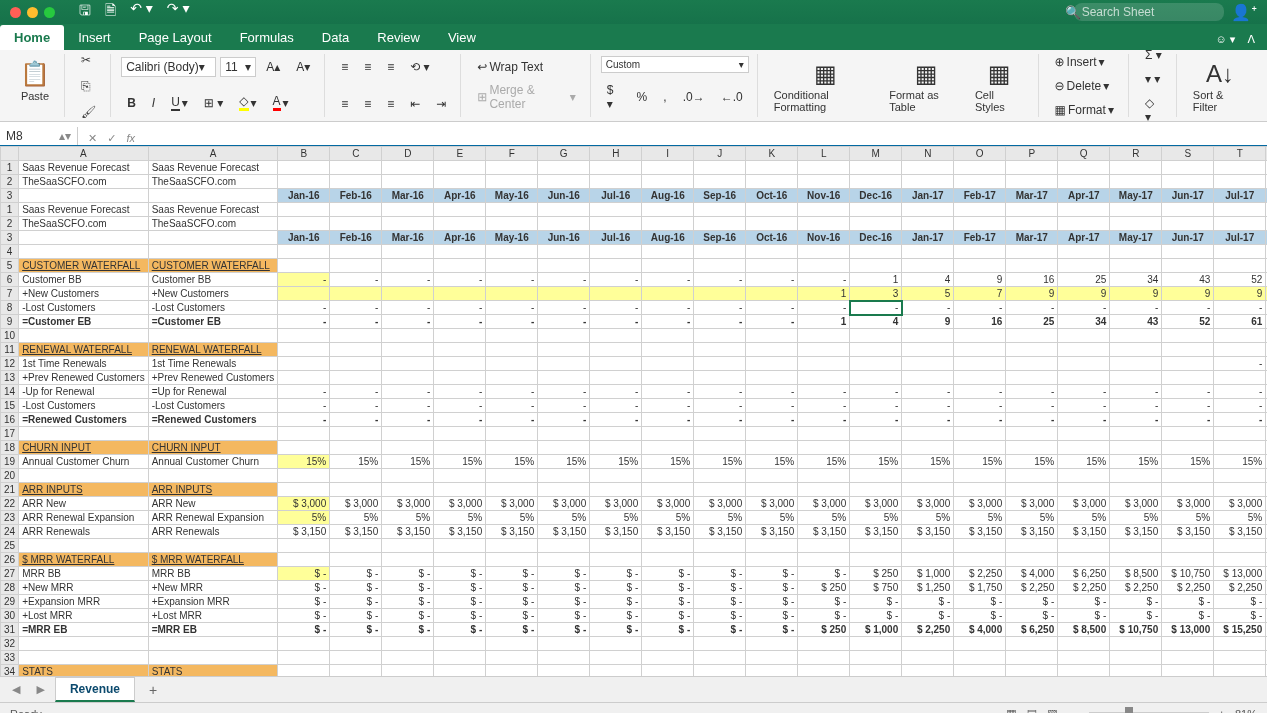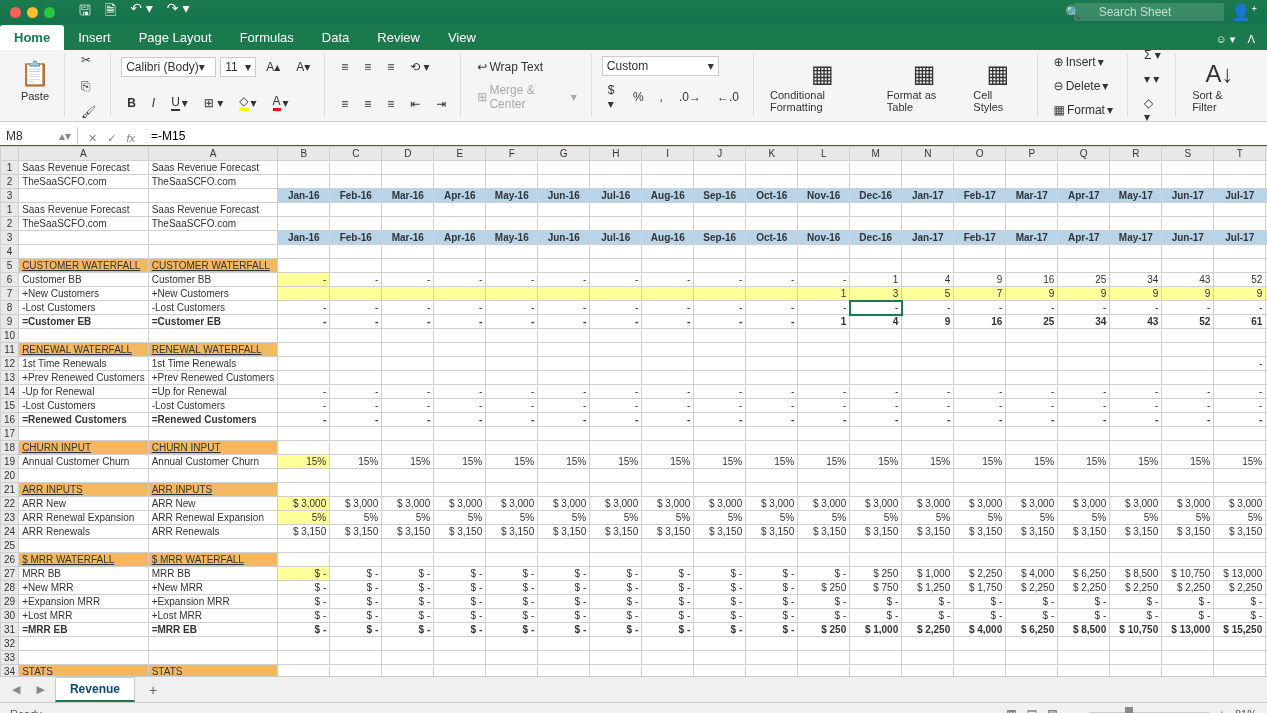--- a/index.html
+++ b/index.html
@@ -4,34 +4,34 @@
 <style>
 *{box-sizing:border-box;margin:0;padding:0;font-family:"Helvetica Neue",Arial,sans-serif}
 body{overflow:hidden;background:#fff;font-size:11px;color:#333}
 .title-bar{height:24px;background:linear-gradient(#1a7a4e,#16724a);display:flex;align-items:center;color:#fff;font-size:13px;position:relative}
 .traffic{display:flex;gap:6px;padding:0 10px}
 .traffic span{width:11px;height:11px;border-radius:50%;display:block}
 .tl-red{background:#ff5f56}.tl-yel{background:#ffbd2e}.tl-grn{background:#27c93f}
 .title-icons{display:flex;gap:14px;padding:0 14px;font-size:14px}
 .doc-title{position:absolute;left:50%;transform:translateX(-50%);font-size:13px}
 .search-area{margin-left:auto;display:flex;align-items:center;gap:8px;padding-right:10px}
-.search-input{background:rgba(255,255,255,0.15);border:none;border-radius:1px;padding:2px 6px 2px 25px;color:#fff;font-size:12px;width:150px}
+.search-input{background:rgba(255,255,255,0.15);border:none;border-radius:8px;padding:2px 6px 2px 8px;color:#fff;font-size:12px;width:150px}
 .search-input::placeholder{color:rgba(255,255,255,0.7)}
 .tabs{height:26px;background:#1a7a4e;display:flex;align-items:flex-end}
 .tab{padding:5px 14px;color:#fff;font-size:13px;cursor:pointer}
 .tab.active{background:#fff;color:#1a7a4e;font-weight:bold;border-radius:3px 3px 0 0}
 .ribbon{height:72px;background:#f5f5f5;border-bottom:1px solid #ccc;display:flex;padding:4px 6px;gap:2px}
 .rgroup{border-right:1px solid #ddd;padding:2px 8px;display:flex;flex-direction:column;justify-content:space-between}
 .rrow{display:flex;gap:4px;align-items:center}
 .rbtn{padding:3px 5px;border:1px solid transparent;border-radius:2px;font-size:12px;cursor:pointer;display:inline-flex;align-items:center;gap:2px}
 .big-btn{display:flex;flex-direction:column;align-items:center;padding:2px 6px;cursor:pointer;font-size:11px}
 .big-ico{font-size:24px;height:32px;display:flex;align-items:center}
 .font-sel{border:1px solid #ccc;padding:2px 4px;font-size:12px;background:#fff;width:95px;display:flex;justify-content:flex-start}
 .size-sel{border:1px solid #ccc;padding:2px 4px;font-size:12px;background:#fff;width:36px;display:flex;justify-content:space-between}
-.fmt-sel{border:1px solid #ccc;padding:2px 4px;font-size:12px;background:#fff;width:117px;display:flex;justify-content:space-between}
+.fmt-sel{border:1px solid #ccc;padding:2px 4px;font-size:10px;background:#fff;width:148px;display:flex;justify-content:space-between}
 .u-border{border-bottom:2px solid #333}
 .color-bar{border-bottom:3px solid}
 .formula-bar{height:24px;border-bottom:1px solid #0369a1;display:flex;align-items:flex-end;background:#fff}
 .name-box{width:78px;border-right:1px solid #ccc;padding:2px 6px;font-size:12px;display:flex;justify-content:space-between;align-items:center}
 .fb-btns{display:flex;gap:10px;padding:0 10px;color:#888}
 .fx-input{flex:1;padding:2px 6px;font-size:12px;border:none}
 .grid-wrap{height:530px;overflow:auto;position:relative}
 .grid{border-collapse:collapse;table-layout:fixed}
 .grid th,.grid td{border:1px solid #d0d0d0;font-size:10px;padding:1px 3px;height:13px;white-space:nowrap;overflow:hidden}
 .grid th{background:#e8e8e8;font-weight:normal;text-align:center;position:sticky;top:0;z-index:2}
@@ -199,21 +199,20 @@
 <div class="formula-bar">
   <div class="name-box">
       <span>M8</span>
       <span style="color:#888">▴▾</span>
     </div>
   <div class="fb-btns">
     <span>✕</span>
     <span>✓</span>
     <span><i>fx</i></span>
   </div>
-  <input class="fx-input" value="=-M15" style="">
 </div>
 
 <div class="grid-wrap">
   <table class="grid" id="grid">
       <tbody>
         <tr>
           <th class="rowhdr"></th>
           <th class="colA">A</th>
           <th class="colA">A</th>
           <th class="colData">B</th>

